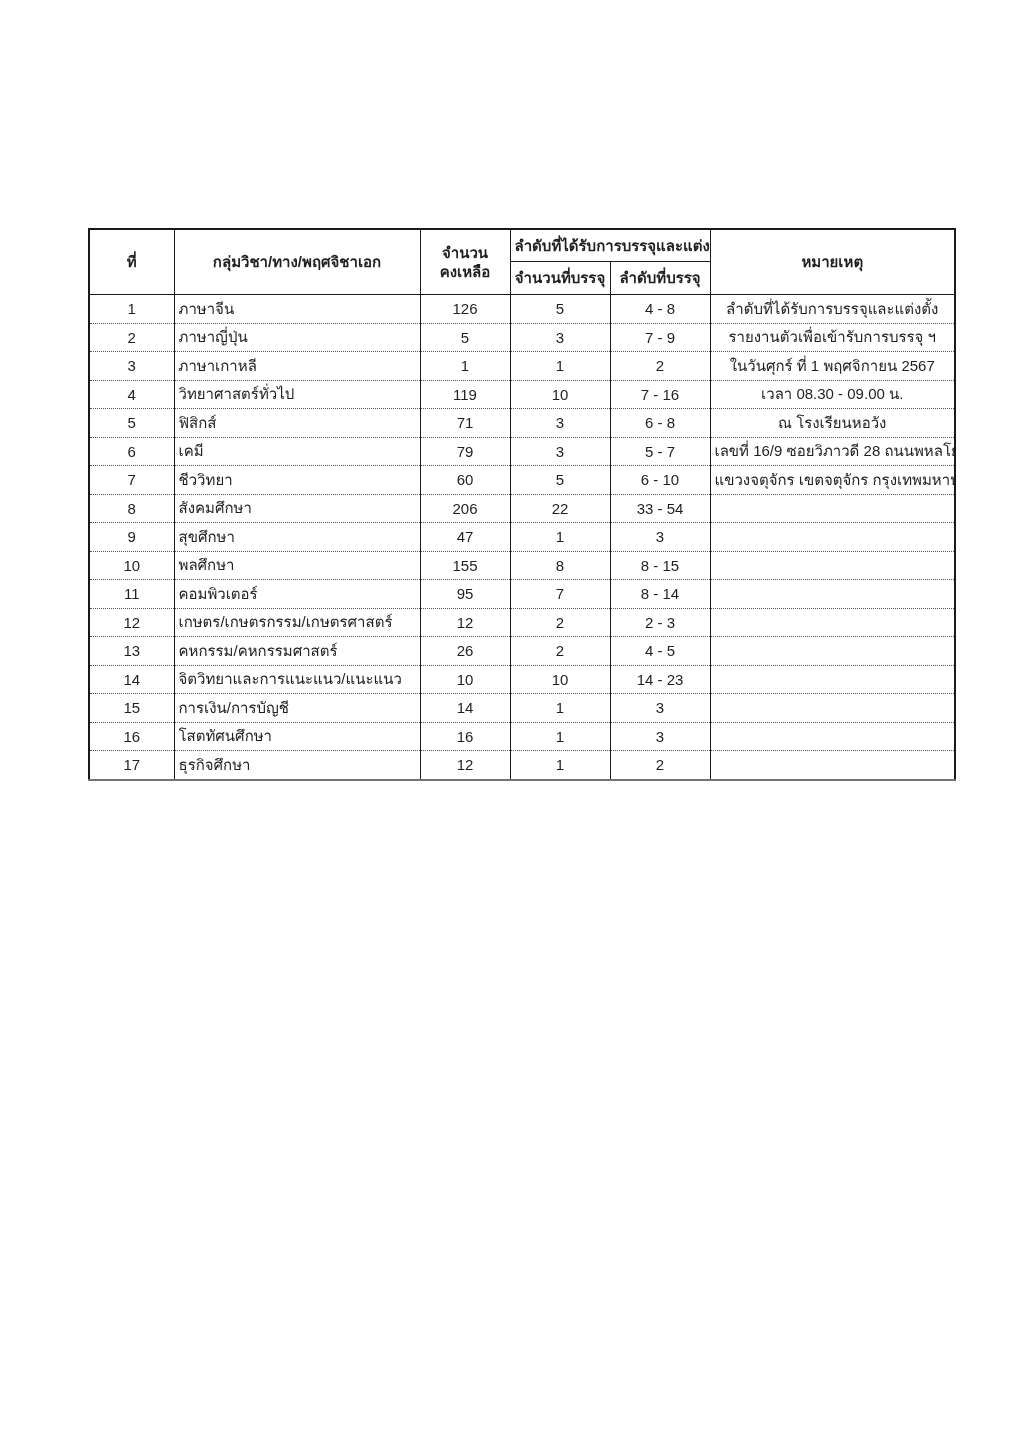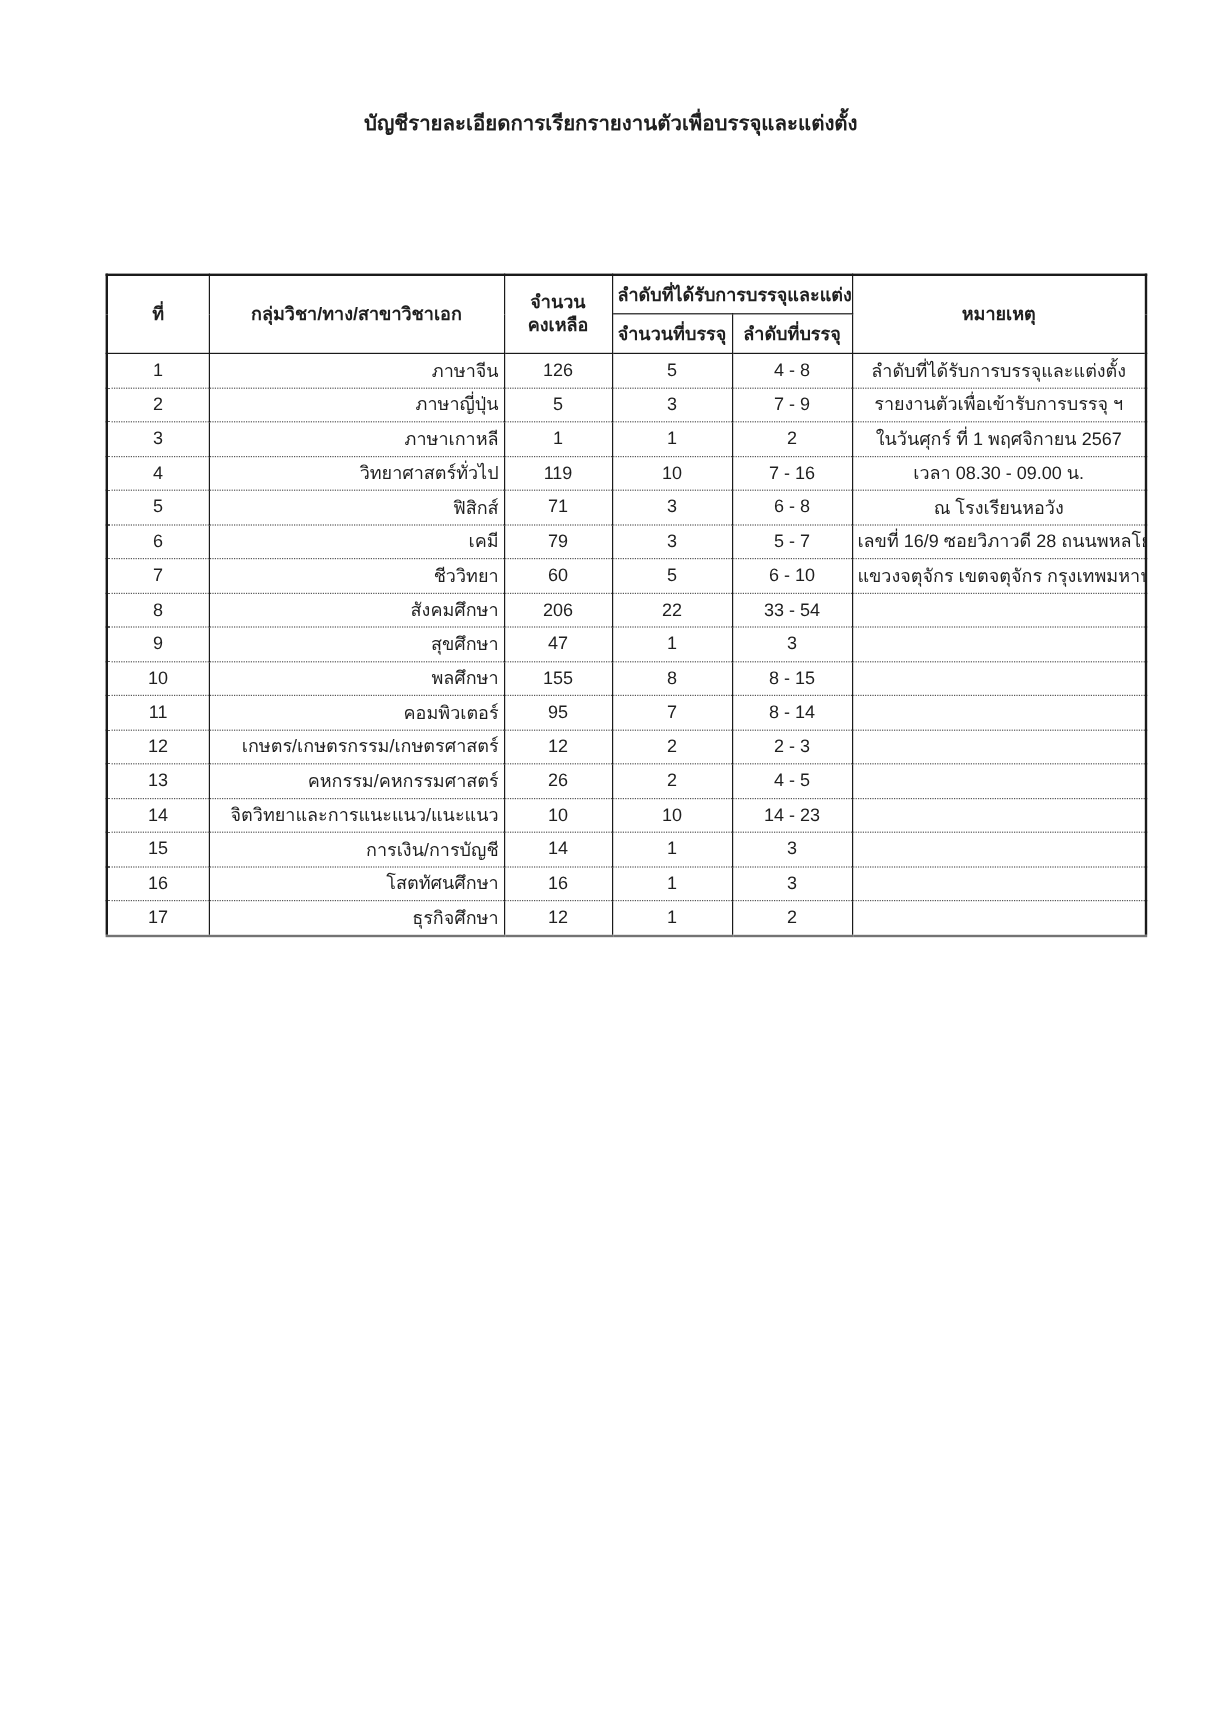--- a/index.html
+++ b/index.html
@@ -71,46 +71,45 @@
   thead tr.head-sub th { height: 32px; margin-left: 22px; }
   th.merged-span { border-bottom: 1.5px solid #1a1a1a; }
   th.two-line { line-height: 19px; }
 
   tbody td { height: 27.5px; }
   tbody tr + tr td { border-top: 1px dotted #555555; }
   tbody tr:last-child td { border-bottom: 2px solid #737373; }
   table.report { border: 2px solid #1a1a1a; }
 
   td.cell-no      { text-align: center; }
-  td.cell-subject { text-align: right; padding-left: 8px; }
+  td.cell-subject { text-align: left; padding-left: 8px; }
   td.cell-num     { text-align: center; }
   td.cell-remark  { text-align: center; }
 </style>
 </head>
 <body>
 
 <div class="page">
 
   <div class="title-block">
-    <div class="title-line-1">บัญชีรายละเอียดการเรียกรายงานตัวเพื่อบรรจุและแต่งตั้ง</div>
   </div>
 
   <table class="report">
     <colgroup>
       <col class="c1">
         <col class="c2">
         <col class="c3">
         <col class="c4">
         <col class="c5">
         <col class="c6">
     </colgroup>
     <thead>
       <tr class="head-top">
         <th rowspan="2">ที่</th>
-        <th rowspan="2">กลุ่มวิชา/ทาง/สาขาวิชาเอก</th>
+        <th rowspan="2">กลุ่มวิชา/ทาง/พฤศจิชาเอก</th>
         <th rowspan="2" class="two-line">
           <span>จำนวน</span><br>
           <span>คงเหลือ</span>
         </th>
         <th colspan="2" class="merged-span">ลำดับที่ได้รับการบรรจุและแต่งตั้ง</th>
         <th rowspan="2">หมายเหตุ</th>
       </tr>
       <tr class="head-sub">
         <th>จำนวนที่บรรจุ</th>
         <th>ลำดับที่บรรจุ</th>

